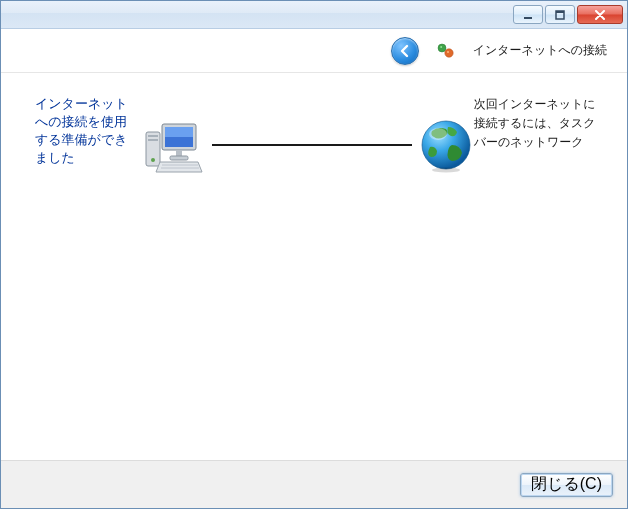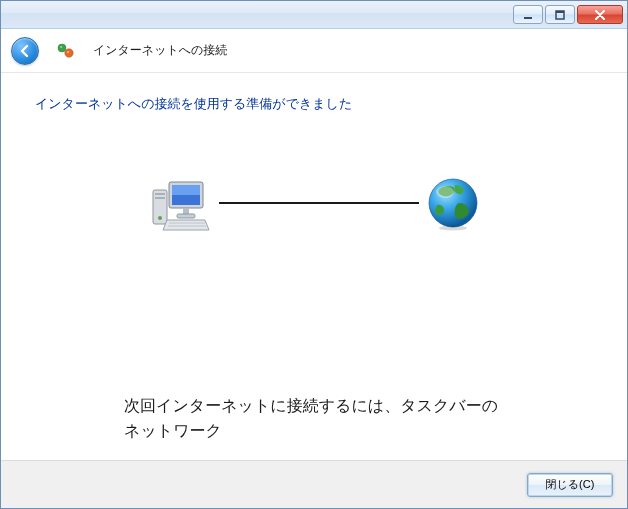--- a/index.html
+++ b/index.html
@@ -49,23 +49,24 @@
     width: 46px;
     background: linear-gradient(to bottom, #f7a39b 0%, #e86e5f 48%, #d94330 52%, #e66a55 100%);
     border-color: #a93b2b;
   }
   .tb-btn svg { display: block; }
   
   .header {
     height: 44px;
     display: flex;
     align-items: center;
-    padding: 0 10px;
+    padding: 0 20px;
     gap: 18px;
     border-bottom: 1px solid #e6e6e6;
+    justify-content: flex-end;
   }
   .back-btn {
     width: 28px;
     height: 28px;
     border-radius: 50%;
     background: radial-gradient(circle at 35% 30%, #7fc4ff 0%, #2c8de0 55%, #0b64b8 100%);
     border: 1px solid #2b6fad;
     display: flex;
     align-items: center;
     justify-content: center;
@@ -80,21 +81,20 @@
   }
   .wizard-title {
     font-size: 12px;
     color: #1a1a1a;
   }
   
   .content {
     flex: 1;
     padding: 22px 28px 8px 28px;
     display: flex;
-    flex-direction: column;
     position: relative;
   }
   .heading {
     color: #003399;
     font-size: 13px;
     margin-bottom: 40px;
     margin-left: 6px;
   }
   .illustration {
     display: flex;
@@ -114,40 +114,40 @@
     width: 200px;
     margin: 0 6px;
   }
   .globe {
     width: 56px;
     height: 56px;
   }
   .spacer { flex: 1; }
   .instructions {
     color: #1a1a1a;
-    font-size: 16px;
+    font-size: 12px;
     line-height: 1.6;
     text-align: left;
     margin: 0 auto 8px auto;
     width: 380px;
   }
   
   .footer {
     height: 48px;
     border-top: 1px solid #dcdcdc;
     background: #f0f0f0;
     display: flex;
     align-items: center;
     justify-content: flex-end;
     padding: 0 14px;
   }
   .btn {
     min-width: 86px;
     height: 24px;
-    font-size: 11px;
+    font-size: 16px;
     font-family: inherit;
     border: 1px solid #8aa6c1;
     border-radius: 3px;
     background: linear-gradient(to bottom, #ffffff 0%, #eef4fb 48%, #dbe9f7 52%, #eaf2fb 100%);
     box-shadow: 0 0 0 1px #bcd6f0 inset, 0 0 3px rgba(120,170,220,0.6);
     padding: 0 10px;
     color: #000;
     cursor: default;
   }
 </style>

